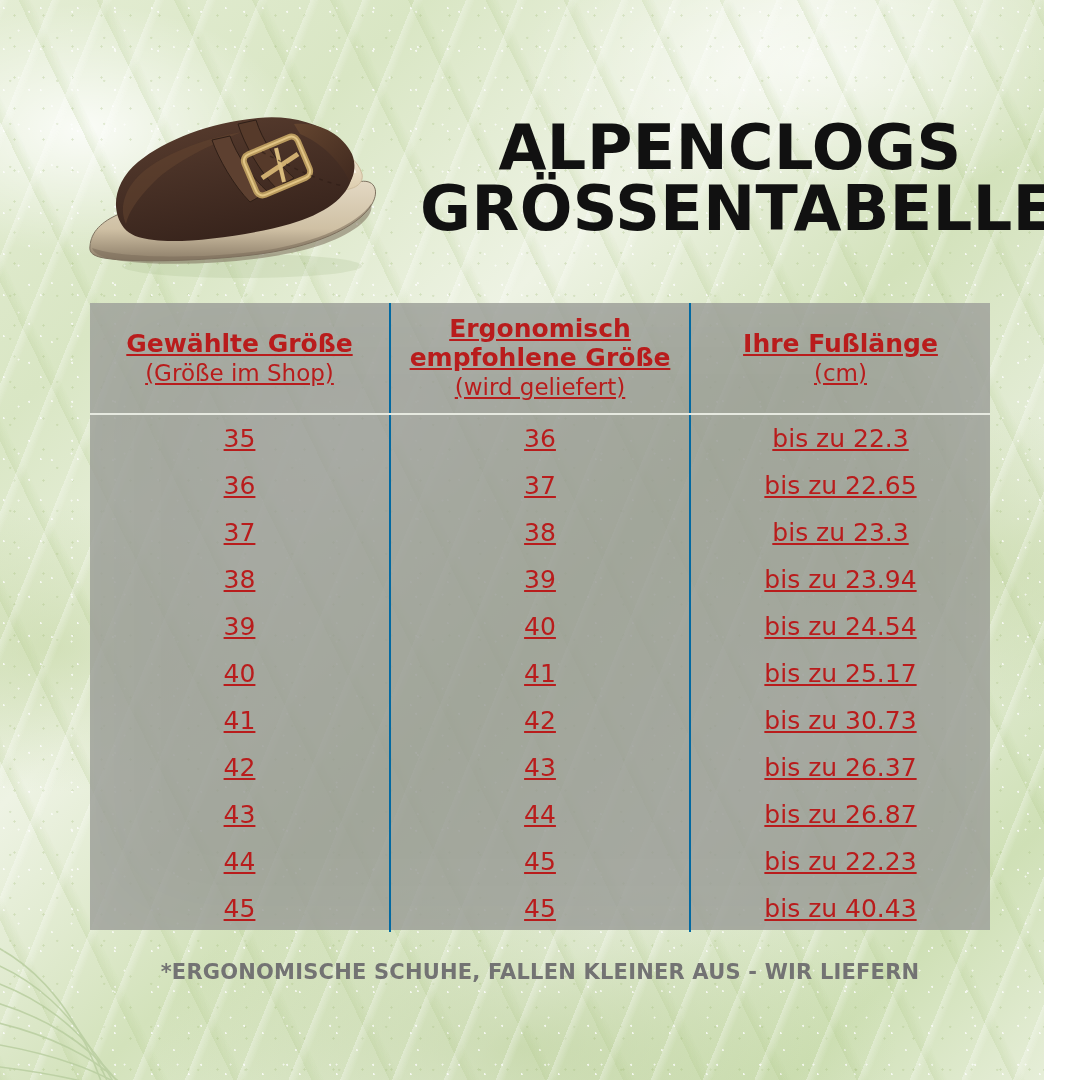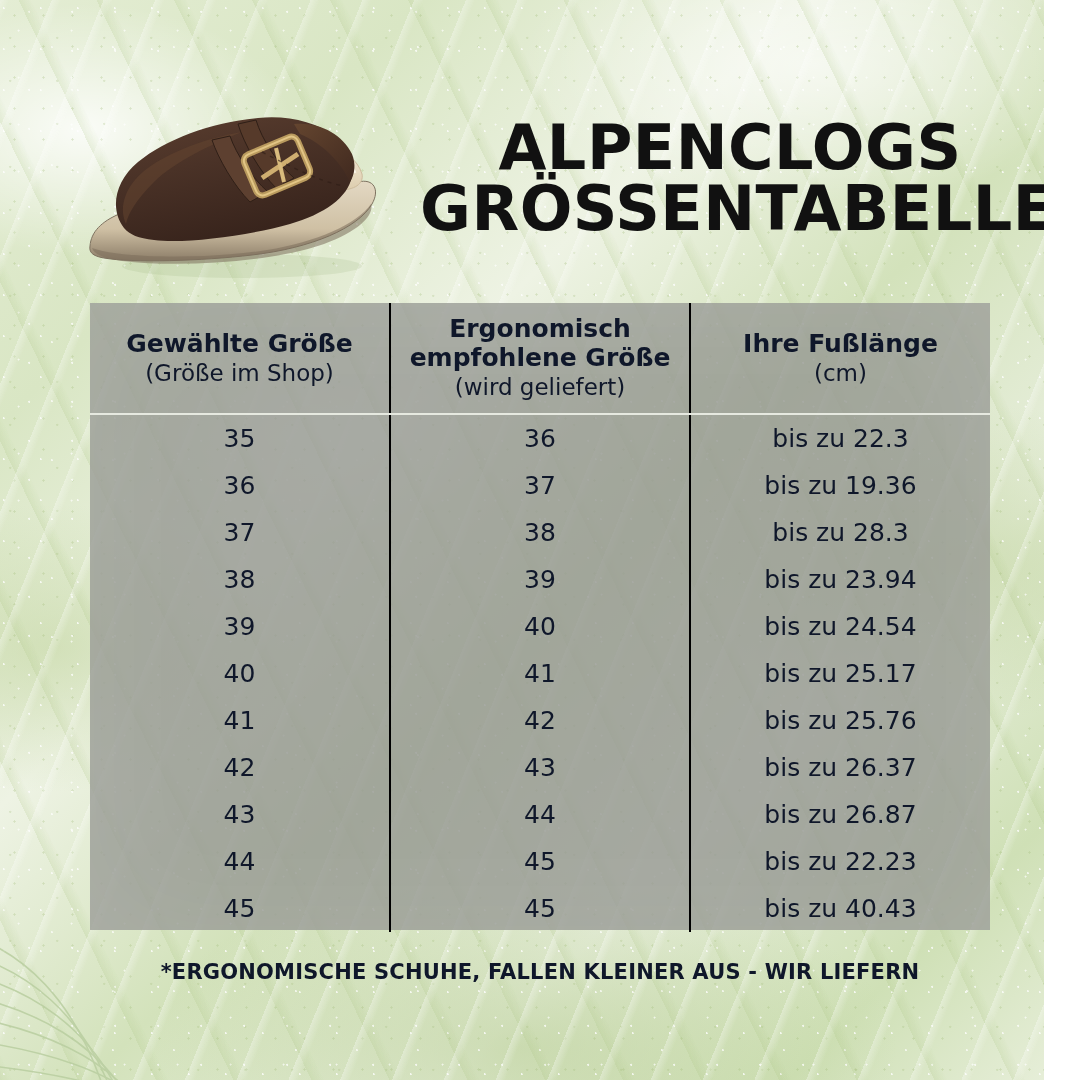--- a/index.html
+++ b/index.html
@@ -104,22 +104,23 @@
     box-shadow: inset 0 0 120px rgba(255,255,255,0.10);
   }
   #table {
     width: 100%;
     height: 100%;
     border-collapse: collapse;
     table-layout: fixed;
   }
   #table th, #table td {
     text-align: center;
-    color: #0f172a;
+    color: #b91c1c;
     font-family: "DejaVu Sans", sans-serif;
+    text-decoration: underline;
   }
   #table thead th {
     height: 110px;
     vertical-align: middle;
     border-bottom: 2px solid #e6e9e0;
     font-weight: bold;
     padding: 0 8px;
   }
   #table thead th .h-main {
     display: block;
@@ -134,35 +135,35 @@
     margin-top: 2px;
   }
   #table tbody td {
     font-size: 25px;
     font-weight: normal;
     height: 45px;
     line-height: 1.1;
     margin-top: 12px;
   }
   .col-div {
-    border-left: 2px solid #000000;
+    border-left: 2px solid #0369a1;
   }
 
   
   #footnote {
     position: absolute;
     left: 90px;
     top: 958px;
     width: 900px;
     text-align: center;
     font-family: "DejaVu Sans", sans-serif;
     font-weight: bold;
     font-size: 21px;
     line-height: 1.35;
-    color: #0f172a;
+    color: #737373;
     letter-spacing: 0.2px;
   }
 </style>
 </head>
 <body>
 
 <div id="page">
 
   <div id="bg-base"></div>
   <div id="bg-speckle"></div>
@@ -262,46 +263,46 @@
       </thead>
       <tbody>
         <tr>
           <td>35</td>
           <td class="col-div">36</td>
           <td class="col-div">bis zu 22.3</td>
         </tr>
         <tr>
           <td>36</td>
           <td class="col-div">37</td>
-          <td class="col-div">bis zu 19.36</td>
+          <td class="col-div">bis zu 22.65</td>
         </tr>
         <tr>
           <td>37</td>
           <td class="col-div">38</td>
-          <td class="col-div">bis zu 28.3</td>
+          <td class="col-div">bis zu 23.3</td>
         </tr>
         <tr>
           <td>38</td>
           <td class="col-div">39</td>
           <td class="col-div">bis zu 23.94</td>
         </tr>
         <tr>
           <td>39</td>
           <td class="col-div">40</td>
           <td class="col-div">bis zu 24.54</td>
         </tr>
         <tr>
           <td>40</td>
           <td class="col-div">41</td>
           <td class="col-div">bis zu 25.17</td>
         </tr>
         <tr>
           <td>41</td>
           <td class="col-div">42</td>
-          <td class="col-div">bis zu 25.76</td>
+          <td class="col-div">bis zu 30.73</td>
         </tr>
         <tr>
           <td>42</td>
           <td class="col-div">43</td>
           <td class="col-div">bis zu 26.37</td>
         </tr>
         <tr>
           <td>43</td>
           <td class="col-div">44</td>
           <td class="col-div">bis zu 26.87</td>

